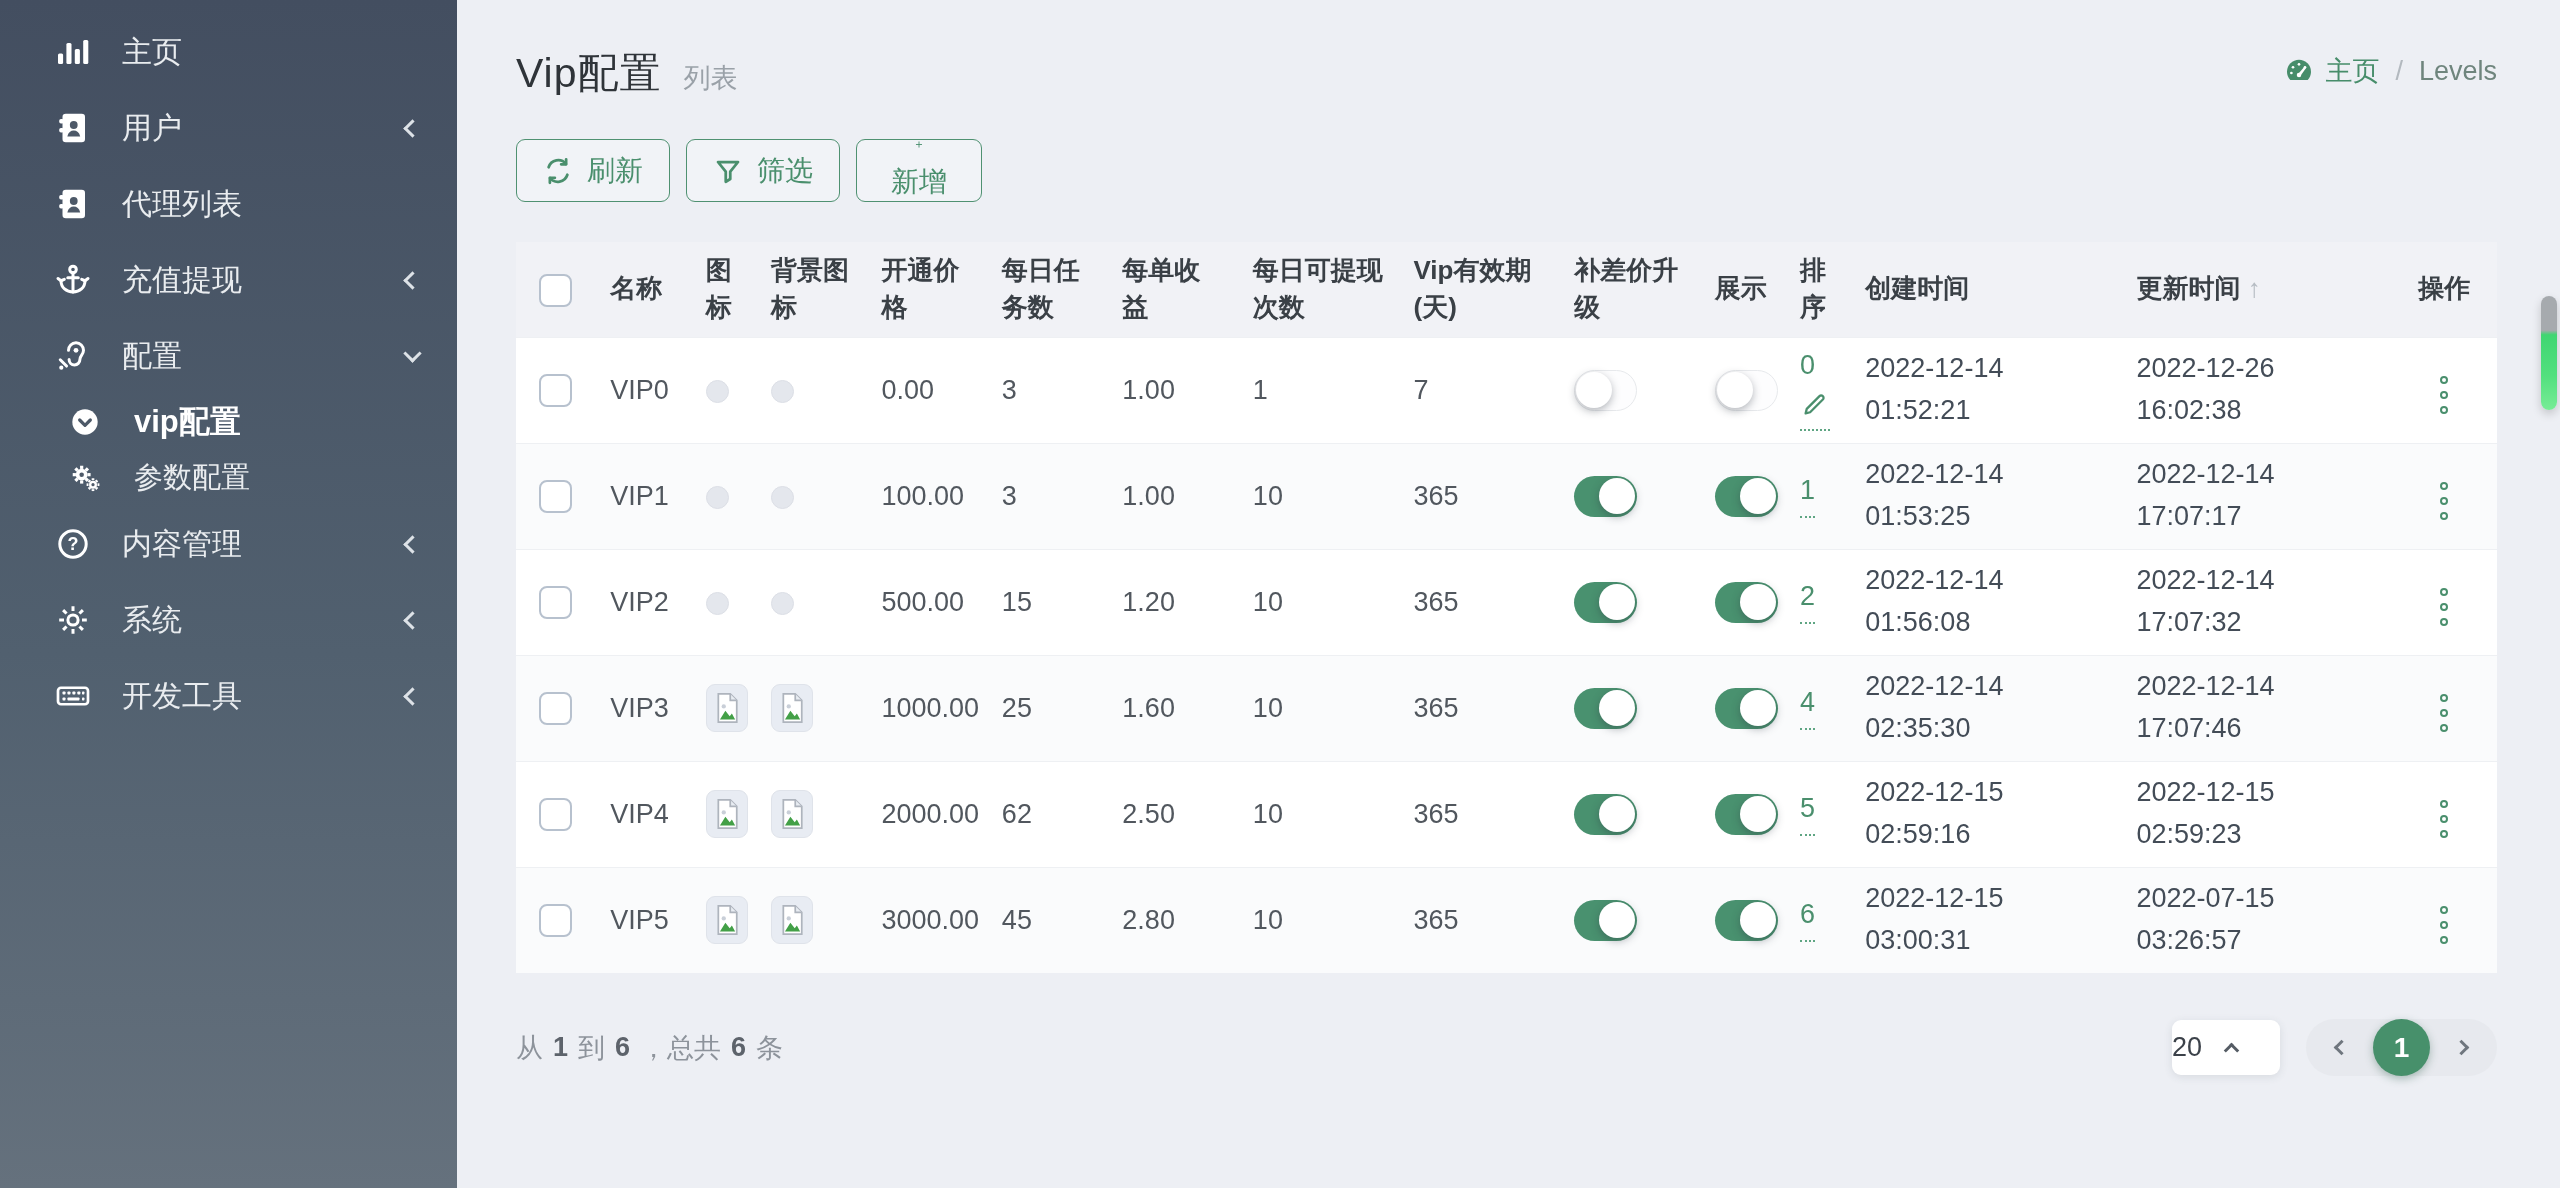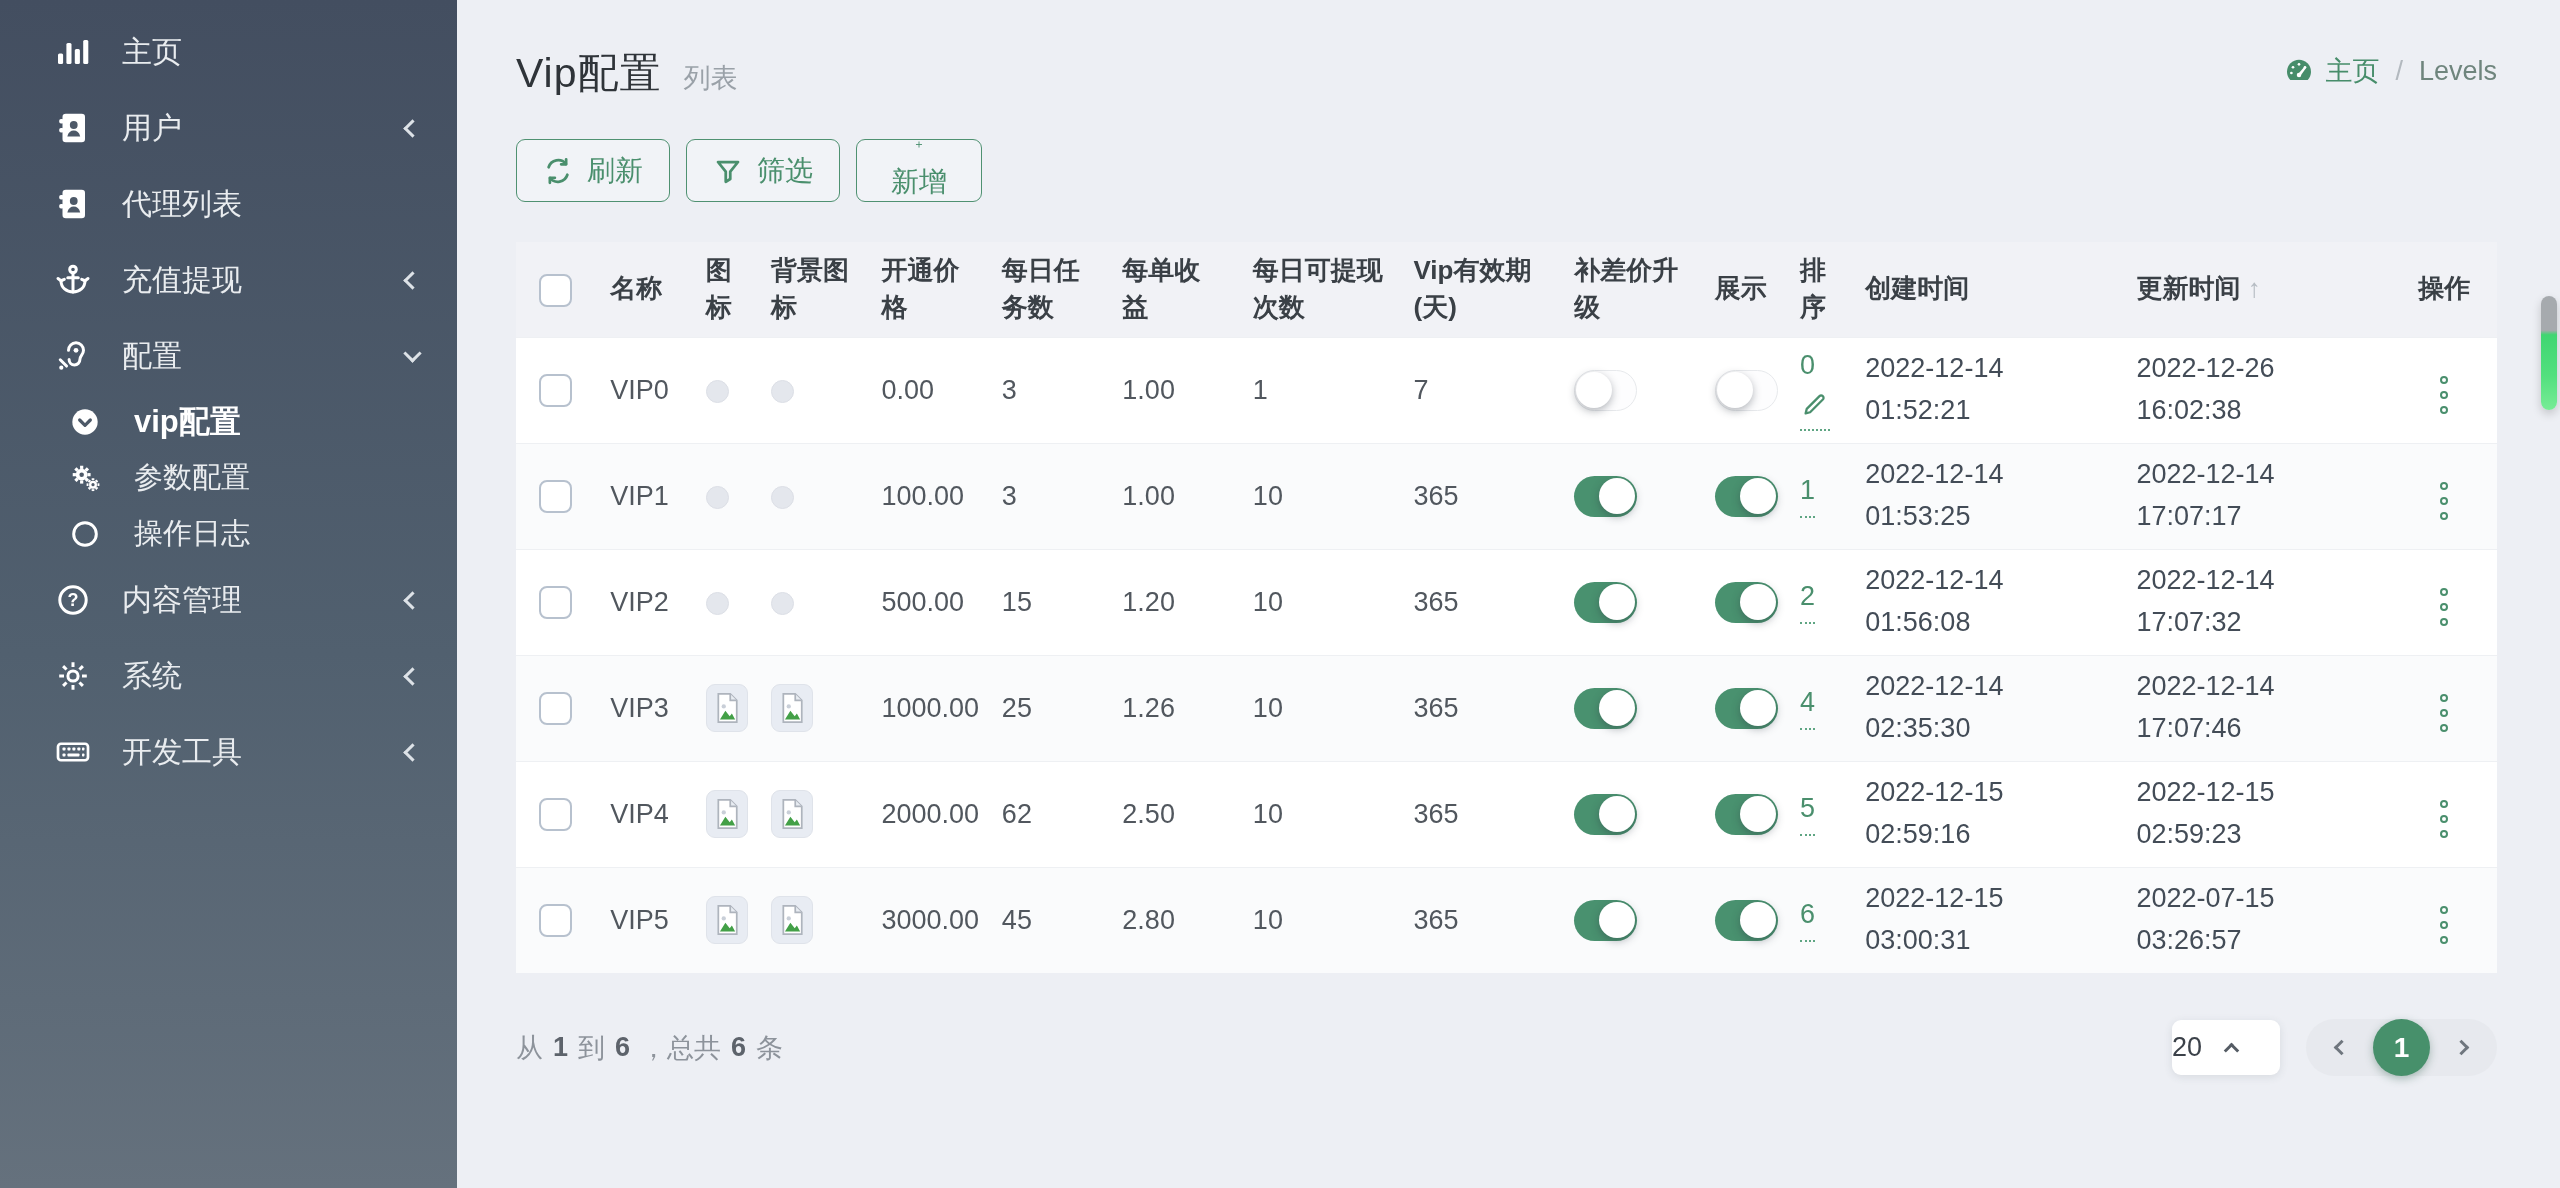--- a/index.html
+++ b/index.html
@@ -200,28 +200,20 @@
               <line x1="14.8" y1="13.8" x2="15.8" y2="14.8"></line>
               <line x1="20.2" y1="19.2" x2="21.2" y2="20.2"></line>
               <line x1="21.2" y1="13.8" x2="20.2" y2="14.8"></line>
               <line x1="14.8" y1="20.2" x2="15.8" y2="19.2"></line>
             </g>
             <circle cx="18" cy="17" r="3" fill="#fff"></circle>
             <circle cx="18" cy="17" r="1.2" fill="#4d5968"></circle>
           </svg>
         </span>
       <span>参数配置</span>
-    </div>
-    <div class="side-item sub">
-      <span class="sicon">
-          <svg viewBox="0 0 24 24">
-            <circle cx="12" cy="12" r="8.5" fill="none" stroke="#fff" stroke-width="2.2"></circle>
-          </svg>
-        </span>
-      <span>操作日志</span>
     </div>
     <div class="side-item">
       <span class="sicon">
           <svg viewBox="0 0 24 24">
             <circle cx="12" cy="12" r="8.8" fill="none" stroke="#fff" stroke-width="2"></circle>
             <text x="12" y="16.3" font-size="12" font-weight="bold" fill="#fff" text-anchor="middle">?</text>
           </svg>
         </span>
       <span>内容管理</span>
       <span class="chev left"></span>
@@ -453,21 +445,21 @@
             <td><span class="imgbox">
                   <svg viewBox="0 0 24 28">
                     <path d="M4 1h11l6 6v20H4z" fill="#fff" stroke="#aeb4bd" stroke-width="1.6"></path>
                     <path d="M15 1v6h6" fill="#e9edf3" stroke="#aeb4bd" stroke-width="1.6"></path>
                     <circle cx="9" cy="12.5" r="2" fill="#c9cfd8"></circle>
                     <path d="M5.5 24.5l5-8 4 5 2-2.4 3 5.4z" fill="#43a047"></path>
                   </svg>
                 </span></td>
             <td>1000.00</td>
             <td>25</td>
-            <td>1.26</td>
+            <td>1.60</td>
             <td>10</td>
             <td>365</td>
             <td>
                 <div class="toggle st-on">
                   <div class="knob"></div>
                 </div>
               </td>
             <td>
                 <div class="toggle st-on">
                   <div class="knob"></div>

